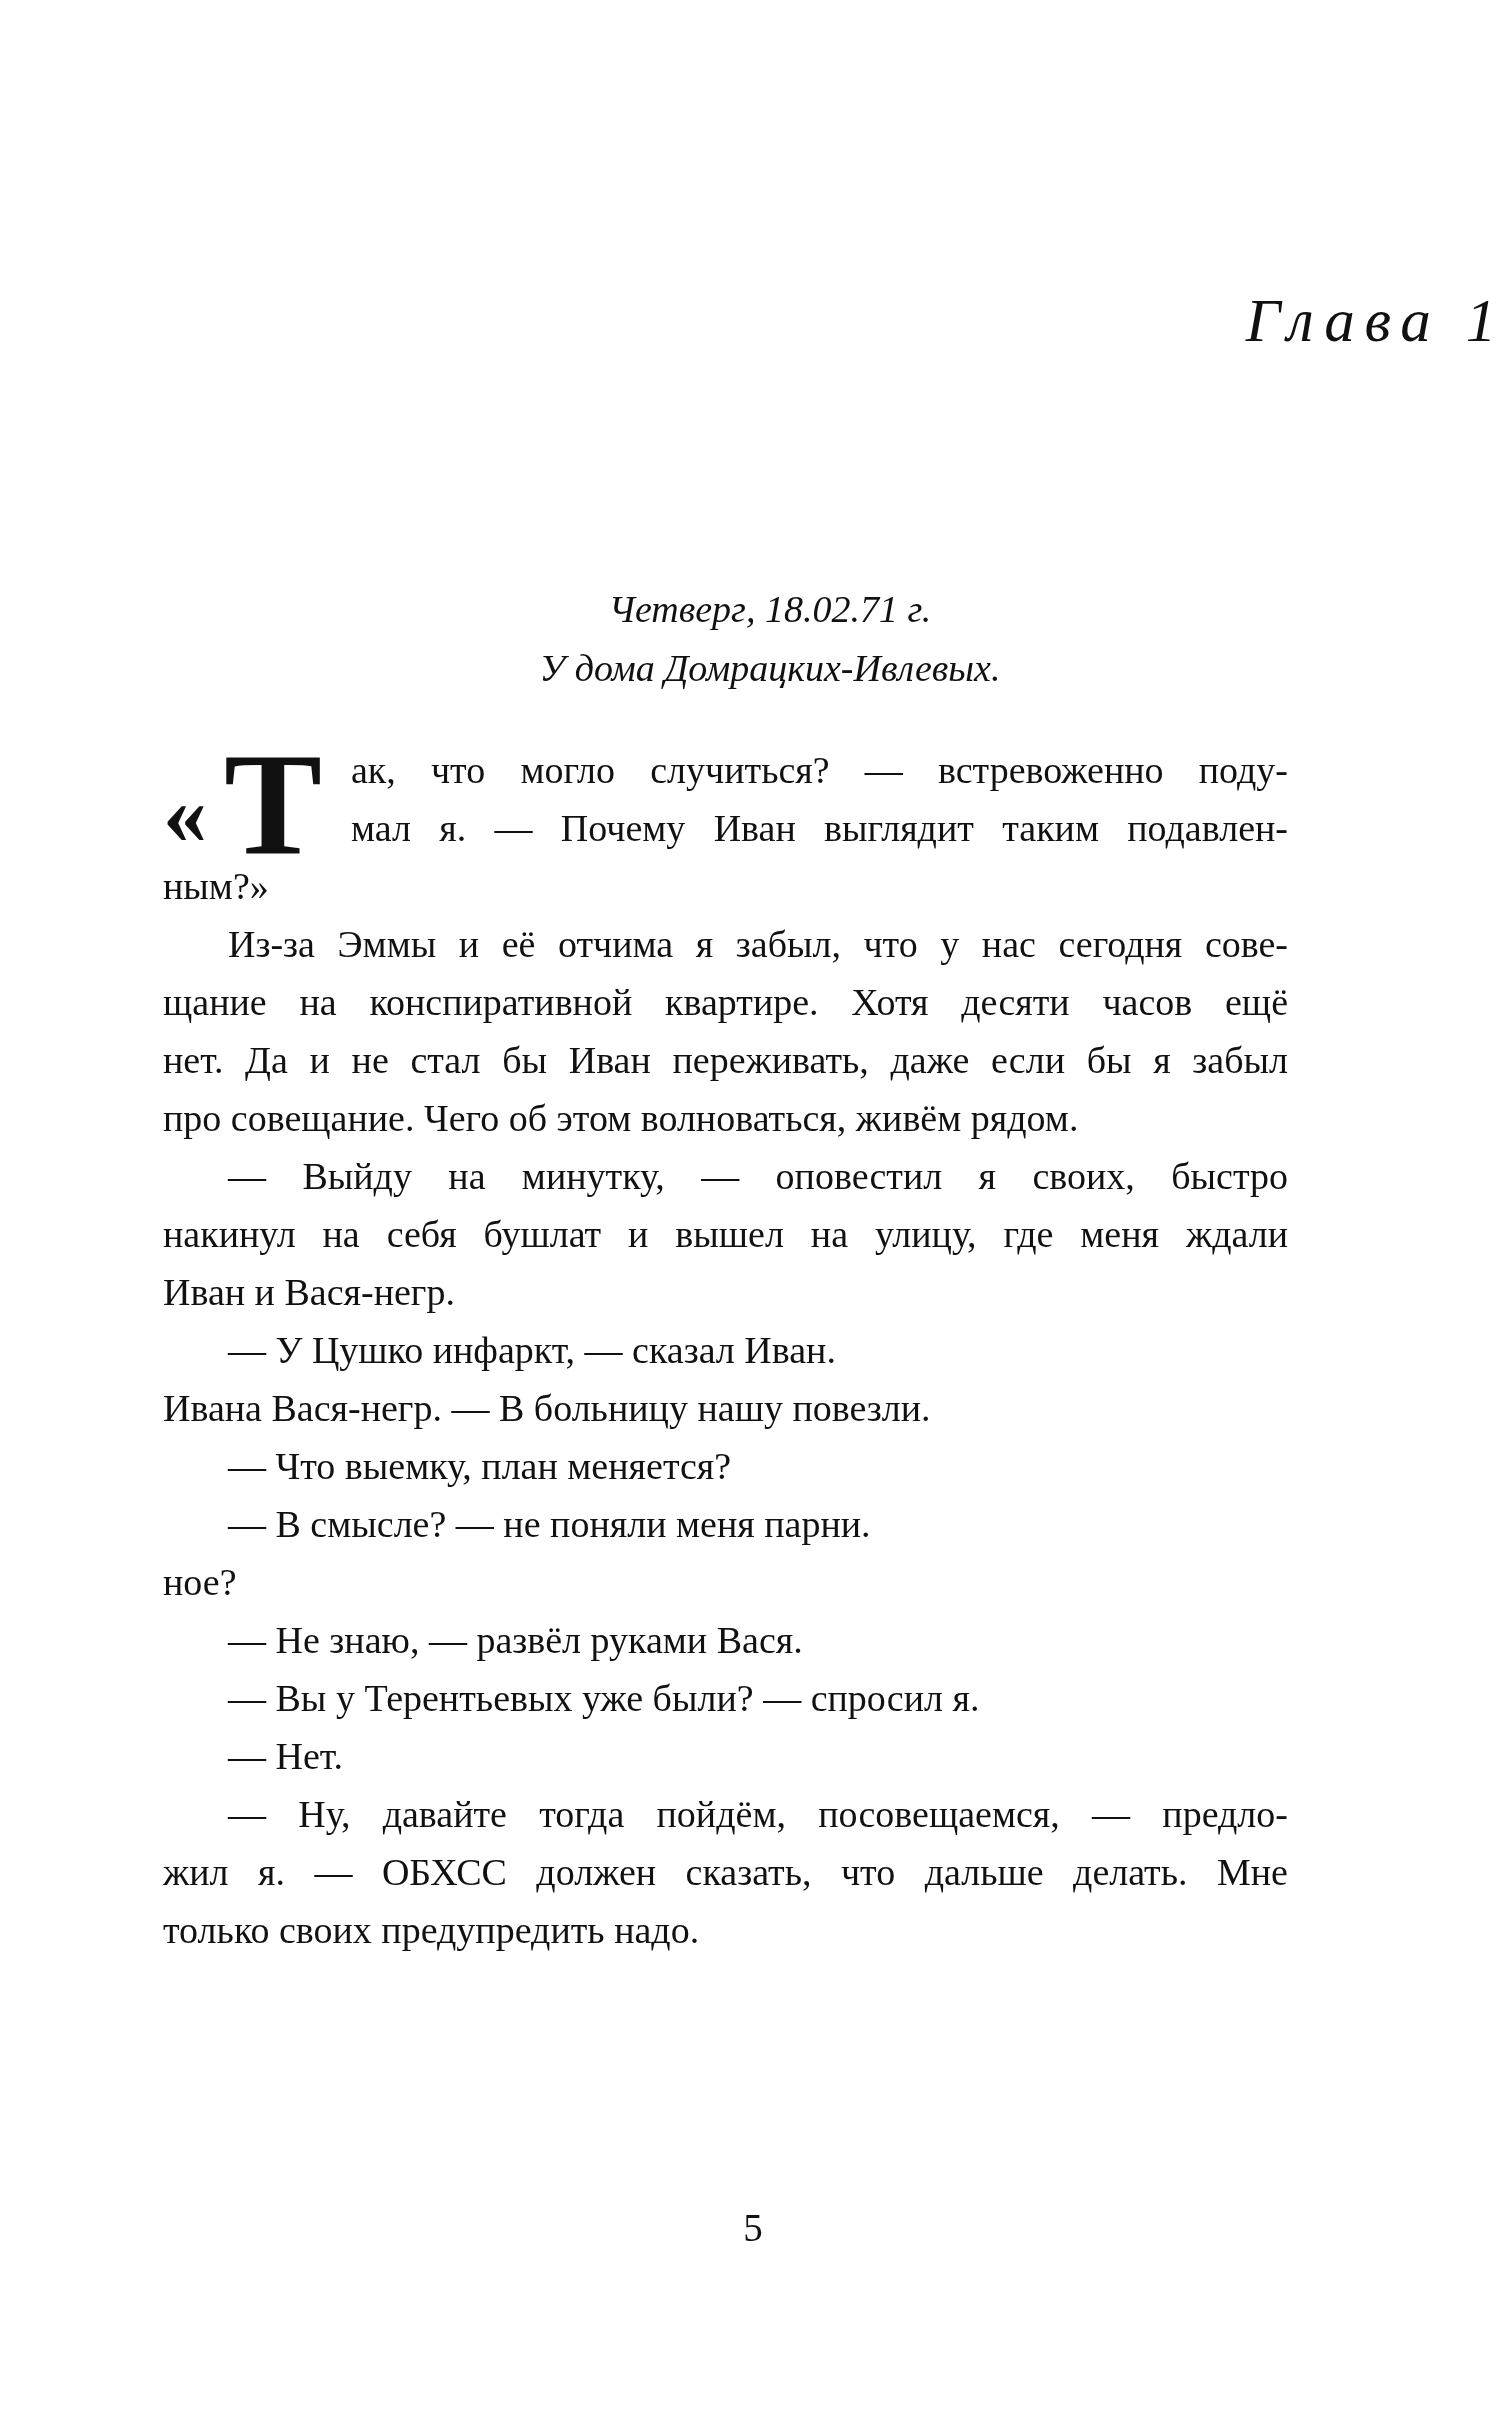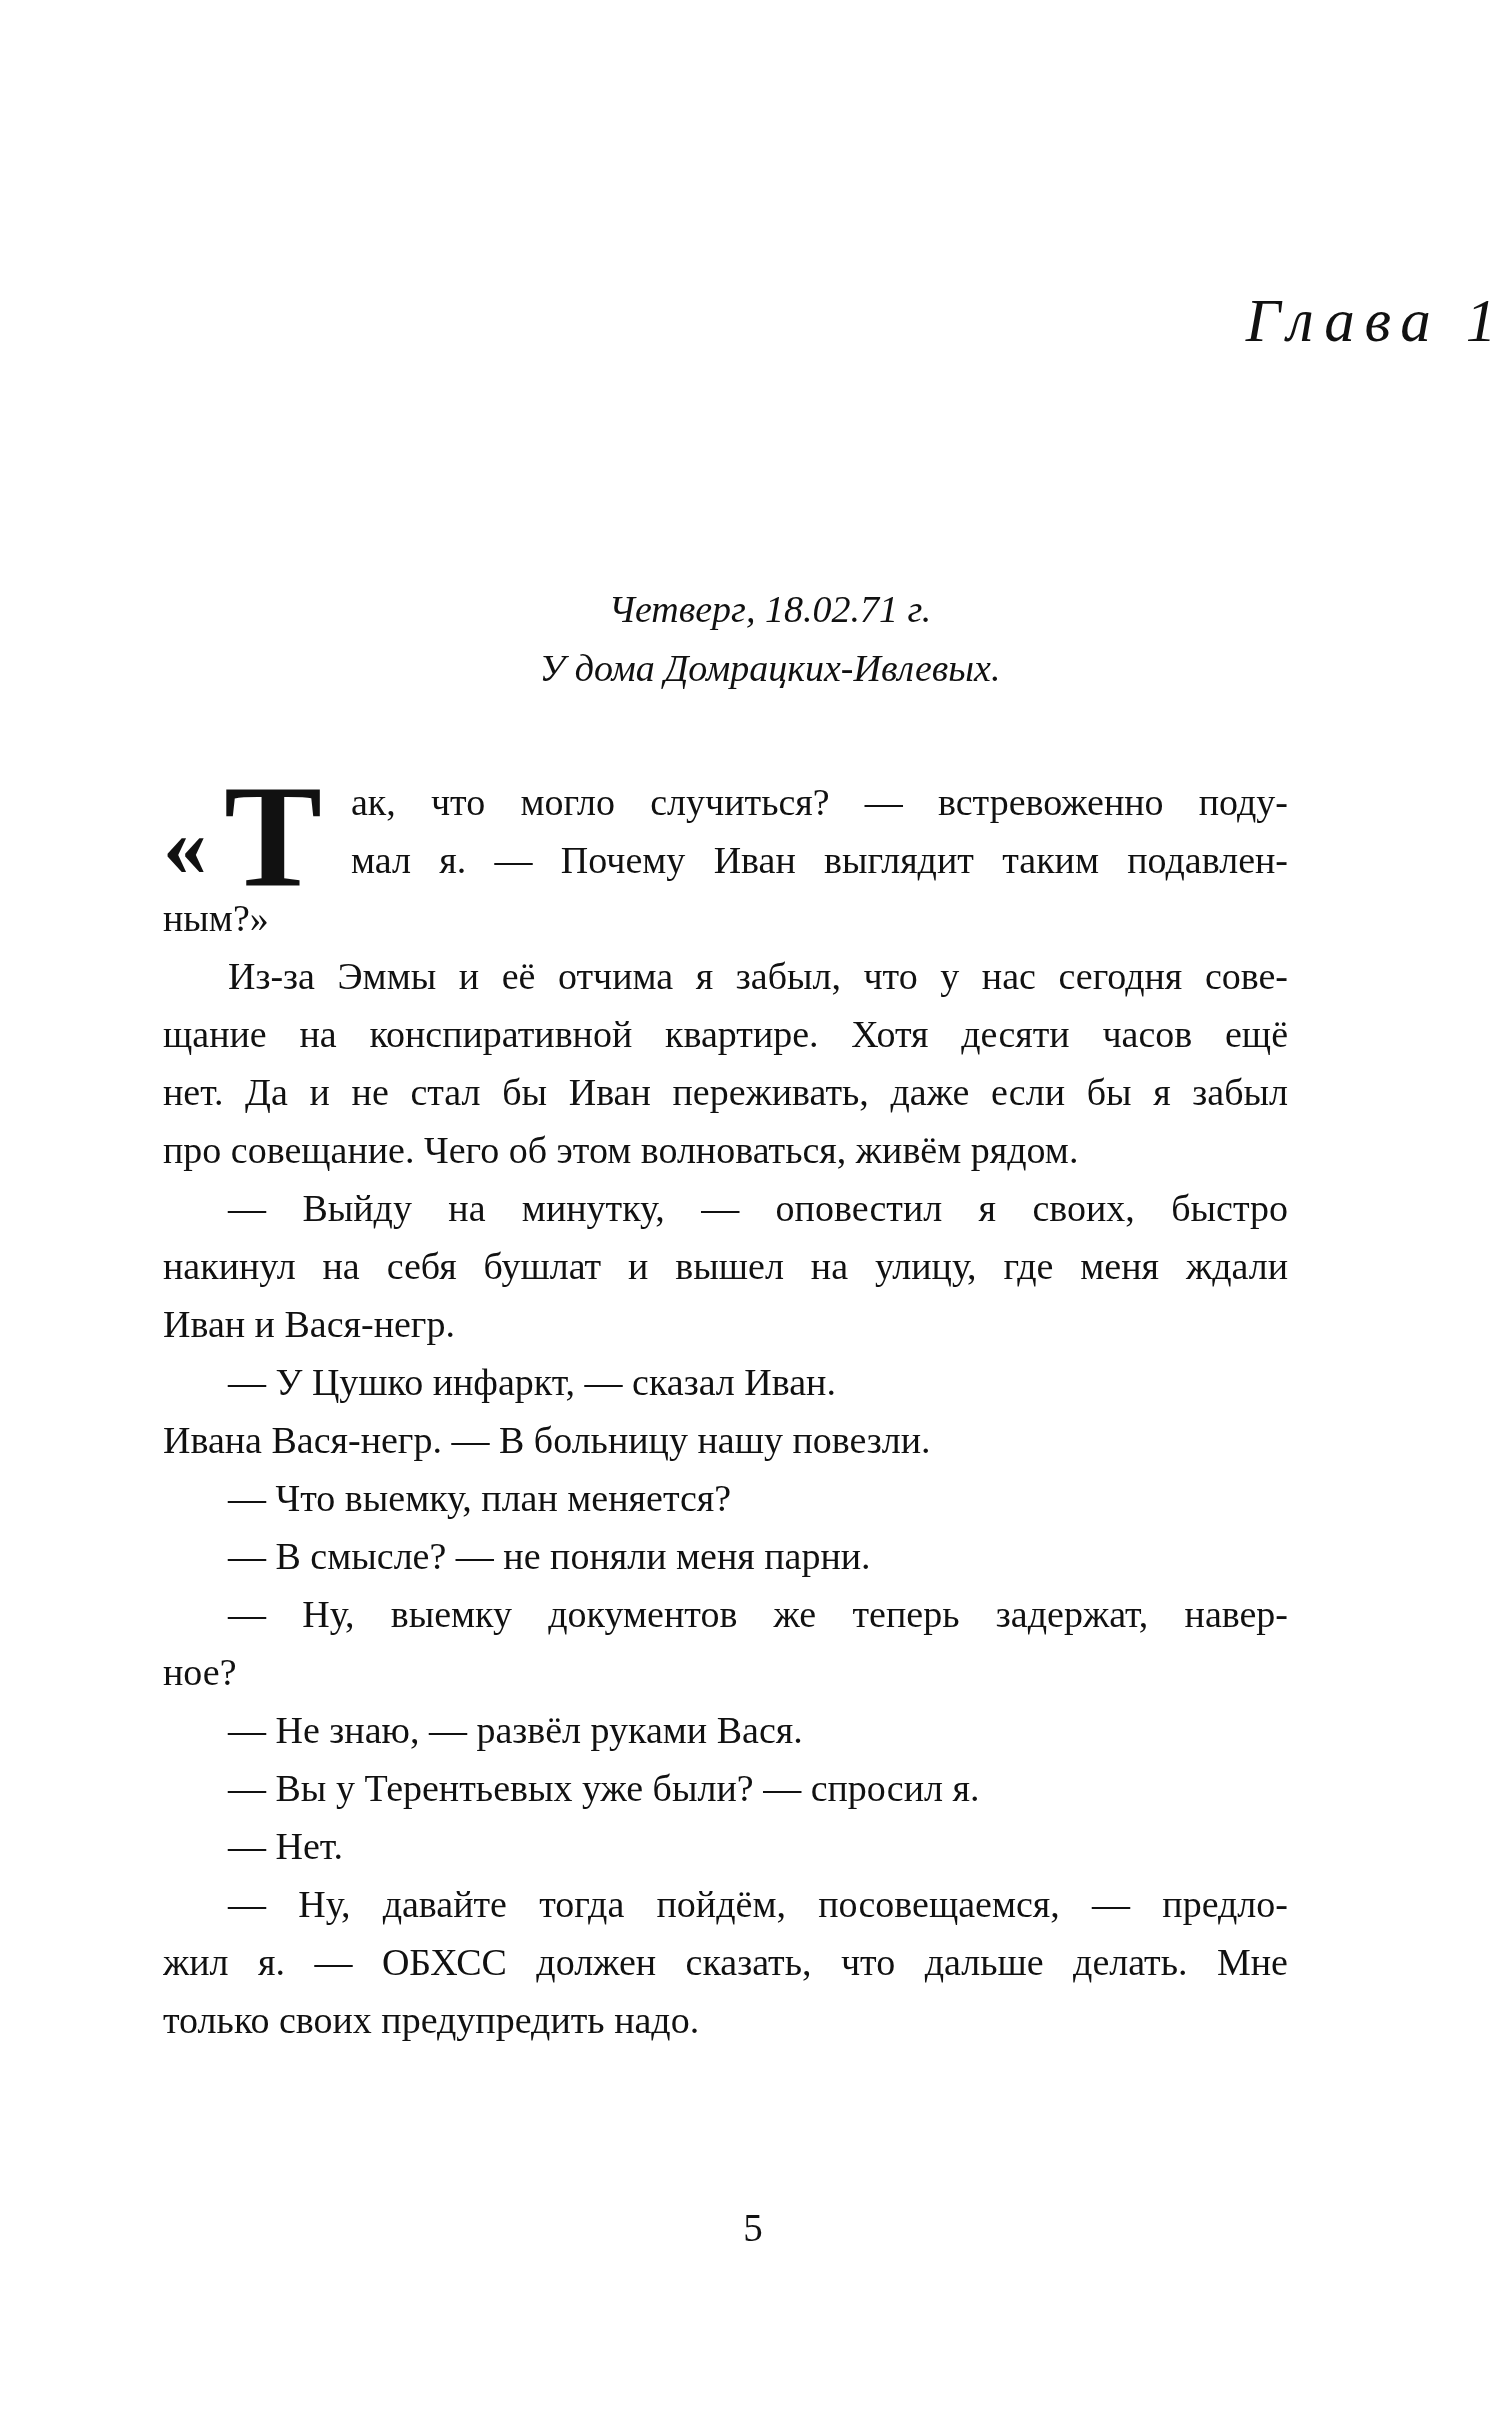--- a/index.html
+++ b/index.html
@@ -24,21 +24,21 @@
   .indent { padding-left: 65px; }
   .dropcap-wrap { position: relative; }
   .dropcap-quote {
     position: absolute; left: 0; top: 29px; font-family: "Liberation Serif", serif;
     font-size: 88px; line-height: 88px; font-weight: bold;
   }
   .dropcap-letter {
     position: absolute; left: 61px; top: 3.9px; font-family: "Liberation Serif", serif;
     font-size: 147px; line-height: 118px; font-weight: bold;
   }
-  .dropcap-lines { padding-left: 188px; margin-top: 32px; }
+  .dropcap-lines { padding-left: 188px; }
   .page-number {
     position: absolute; left: 0; width: 1506px; top: 2203px; text-align: center;
     font-family: "Liberation Serif", serif; font-size: 39px; line-height: 49px;
   }
 </style>
 </head>
 <body>
 
 <div class="page">
 
@@ -84,21 +84,20 @@
 
     <div>
       <span class="line indent">— Что выемку, план меняется?</span>
     </div>
 
     <div>
       <span class="line indent">— В смысле? — не поняли меня парни.</span>
     </div>
 
     <div>
-      <span class="line justify indent">— Ну, выемку документов же теперь задержат, навер-</span>
       <span class="line">ное?</span>
     </div>
 
     <div>
       <span class="line indent">— Не знаю, — развёл руками Вася.</span>
     </div>
 
     <div>
       <span class="line indent">— Вы у Терентьевых уже были? — спросил я.</span>
     </div>

